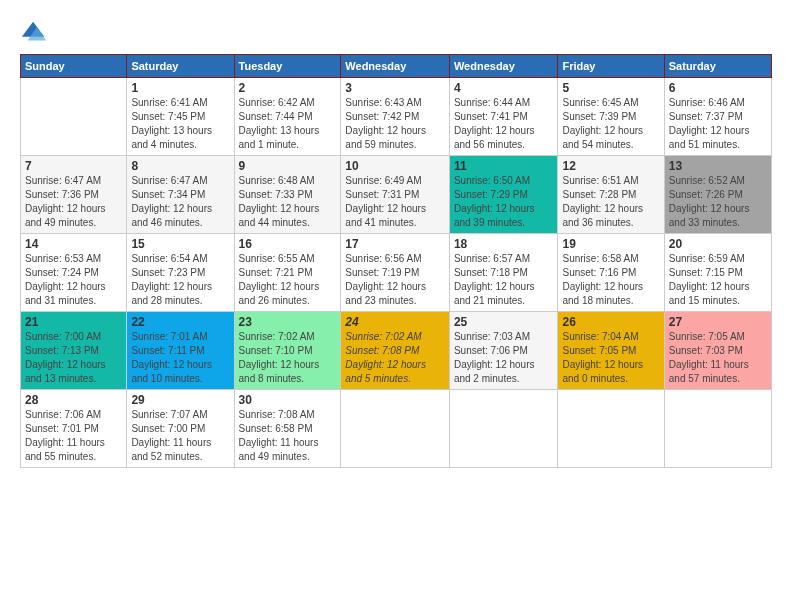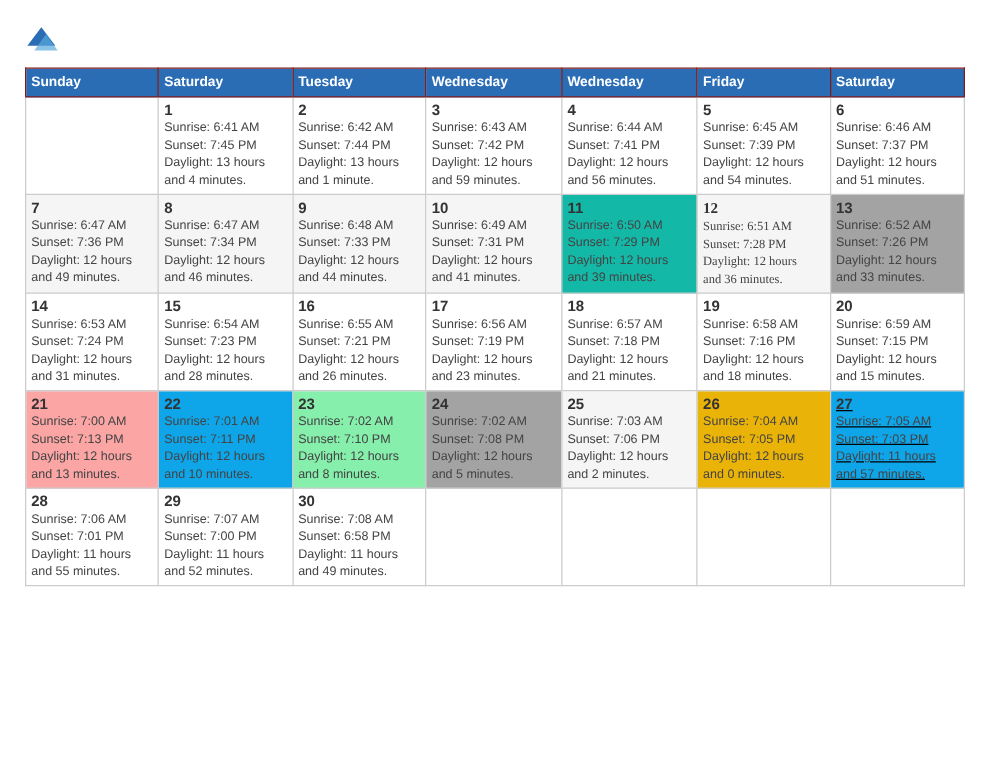--- a/index.html
+++ b/index.html
@@ -175,21 +175,21 @@
             <div class="day-info">Sunrise: 6:48 AM<br>Sunset: 7:33 PM<br>Daylight: 12 hours<br>and 44 minutes.</div>
           </td>
           <td style="background: rgb(245, 245, 245);">
             <span class="day-number">10</span>
             <div class="day-info">Sunrise: 6:49 AM<br>Sunset: 7:31 PM<br>Daylight: 12 hours<br>and 41 minutes.</div>
           </td>
           <td style="background: #14b8a6;">
             <span class="day-number">11</span>
             <div class="day-info">Sunrise: 6:50 AM<br>Sunset: 7:29 PM<br>Daylight: 12 hours<br>and 39 minutes.</div>
           </td>
-          <td style="background: rgb(245, 245, 245); font-family: Liberation Serif, serif;">
+          <td style="background: rgb(245, 245, 245);">
             <span class="day-number">12</span>
             <div class="day-info">Sunrise: 6:51 AM<br>Sunset: 7:28 PM<br>Daylight: 12 hours<br>and 36 minutes.</div>
           </td>
           <td style="background: #a3a3a3;">
             <span class="day-number">13</span>
             <div class="day-info">Sunrise: 6:52 AM<br>Sunset: 7:26 PM<br>Daylight: 12 hours<br>and 33 minutes.</div>
           </td>
         </tr>
         <tr>
           <td>
@@ -215,45 +215,45 @@
           <td>
             <span class="day-number">19</span>
             <div class="day-info">Sunrise: 6:58 AM<br>Sunset: 7:16 PM<br>Daylight: 12 hours<br>and 18 minutes.</div>
           </td>
           <td>
             <span class="day-number">20</span>
             <div class="day-info">Sunrise: 6:59 AM<br>Sunset: 7:15 PM<br>Daylight: 12 hours<br>and 15 minutes.</div>
           </td>
         </tr>
         <tr>
-          <td style="background: #fca5a5;">
+          <td style="background: #14b8a6;">
             <span class="day-number">21</span>
             <div class="day-info">Sunrise: 7:00 AM<br>Sunset: 7:13 PM<br>Daylight: 12 hours<br>and 13 minutes.</div>
           </td>
           <td style="background: #0ea5e9;">
             <span class="day-number">22</span>
             <div class="day-info">Sunrise: 7:01 AM<br>Sunset: 7:11 PM<br>Daylight: 12 hours<br>and 10 minutes.</div>
           </td>
           <td style="background: #86efac;">
             <span class="day-number">23</span>
             <div class="day-info">Sunrise: 7:02 AM<br>Sunset: 7:10 PM<br>Daylight: 12 hours<br>and 8 minutes.</div>
           </td>
-          <td style="background: #a3a3a3;">
+          <td style="background: #eab308; font-style: italic;">
             <span class="day-number">24</span>
             <div class="day-info">Sunrise: 7:02 AM<br>Sunset: 7:08 PM<br>Daylight: 12 hours<br>and 5 minutes.</div>
           </td>
           <td style="background: rgb(245, 245, 245);">
             <span class="day-number">25</span>
             <div class="day-info">Sunrise: 7:03 AM<br>Sunset: 7:06 PM<br>Daylight: 12 hours<br>and 2 minutes.</div>
           </td>
           <td style="background: #eab308;">
             <span class="day-number">26</span>
             <div class="day-info">Sunrise: 7:04 AM<br>Sunset: 7:05 PM<br>Daylight: 12 hours<br>and 0 minutes.</div>
           </td>
-          <td style="background: #0ea5e9; text-decoration: underline;">
+          <td style="background: #fca5a5;">
             <span class="day-number">27</span>
             <div class="day-info">Sunrise: 7:05 AM<br>Sunset: 7:03 PM<br>Daylight: 11 hours<br>and 57 minutes.</div>
           </td>
         </tr>
         <tr>
           <td>
             <span class="day-number">28</span>
             <div class="day-info">Sunrise: 7:06 AM<br>Sunset: 7:01 PM<br>Daylight: 11 hours<br>and 55 minutes.</div>
           </td>
           <td>

